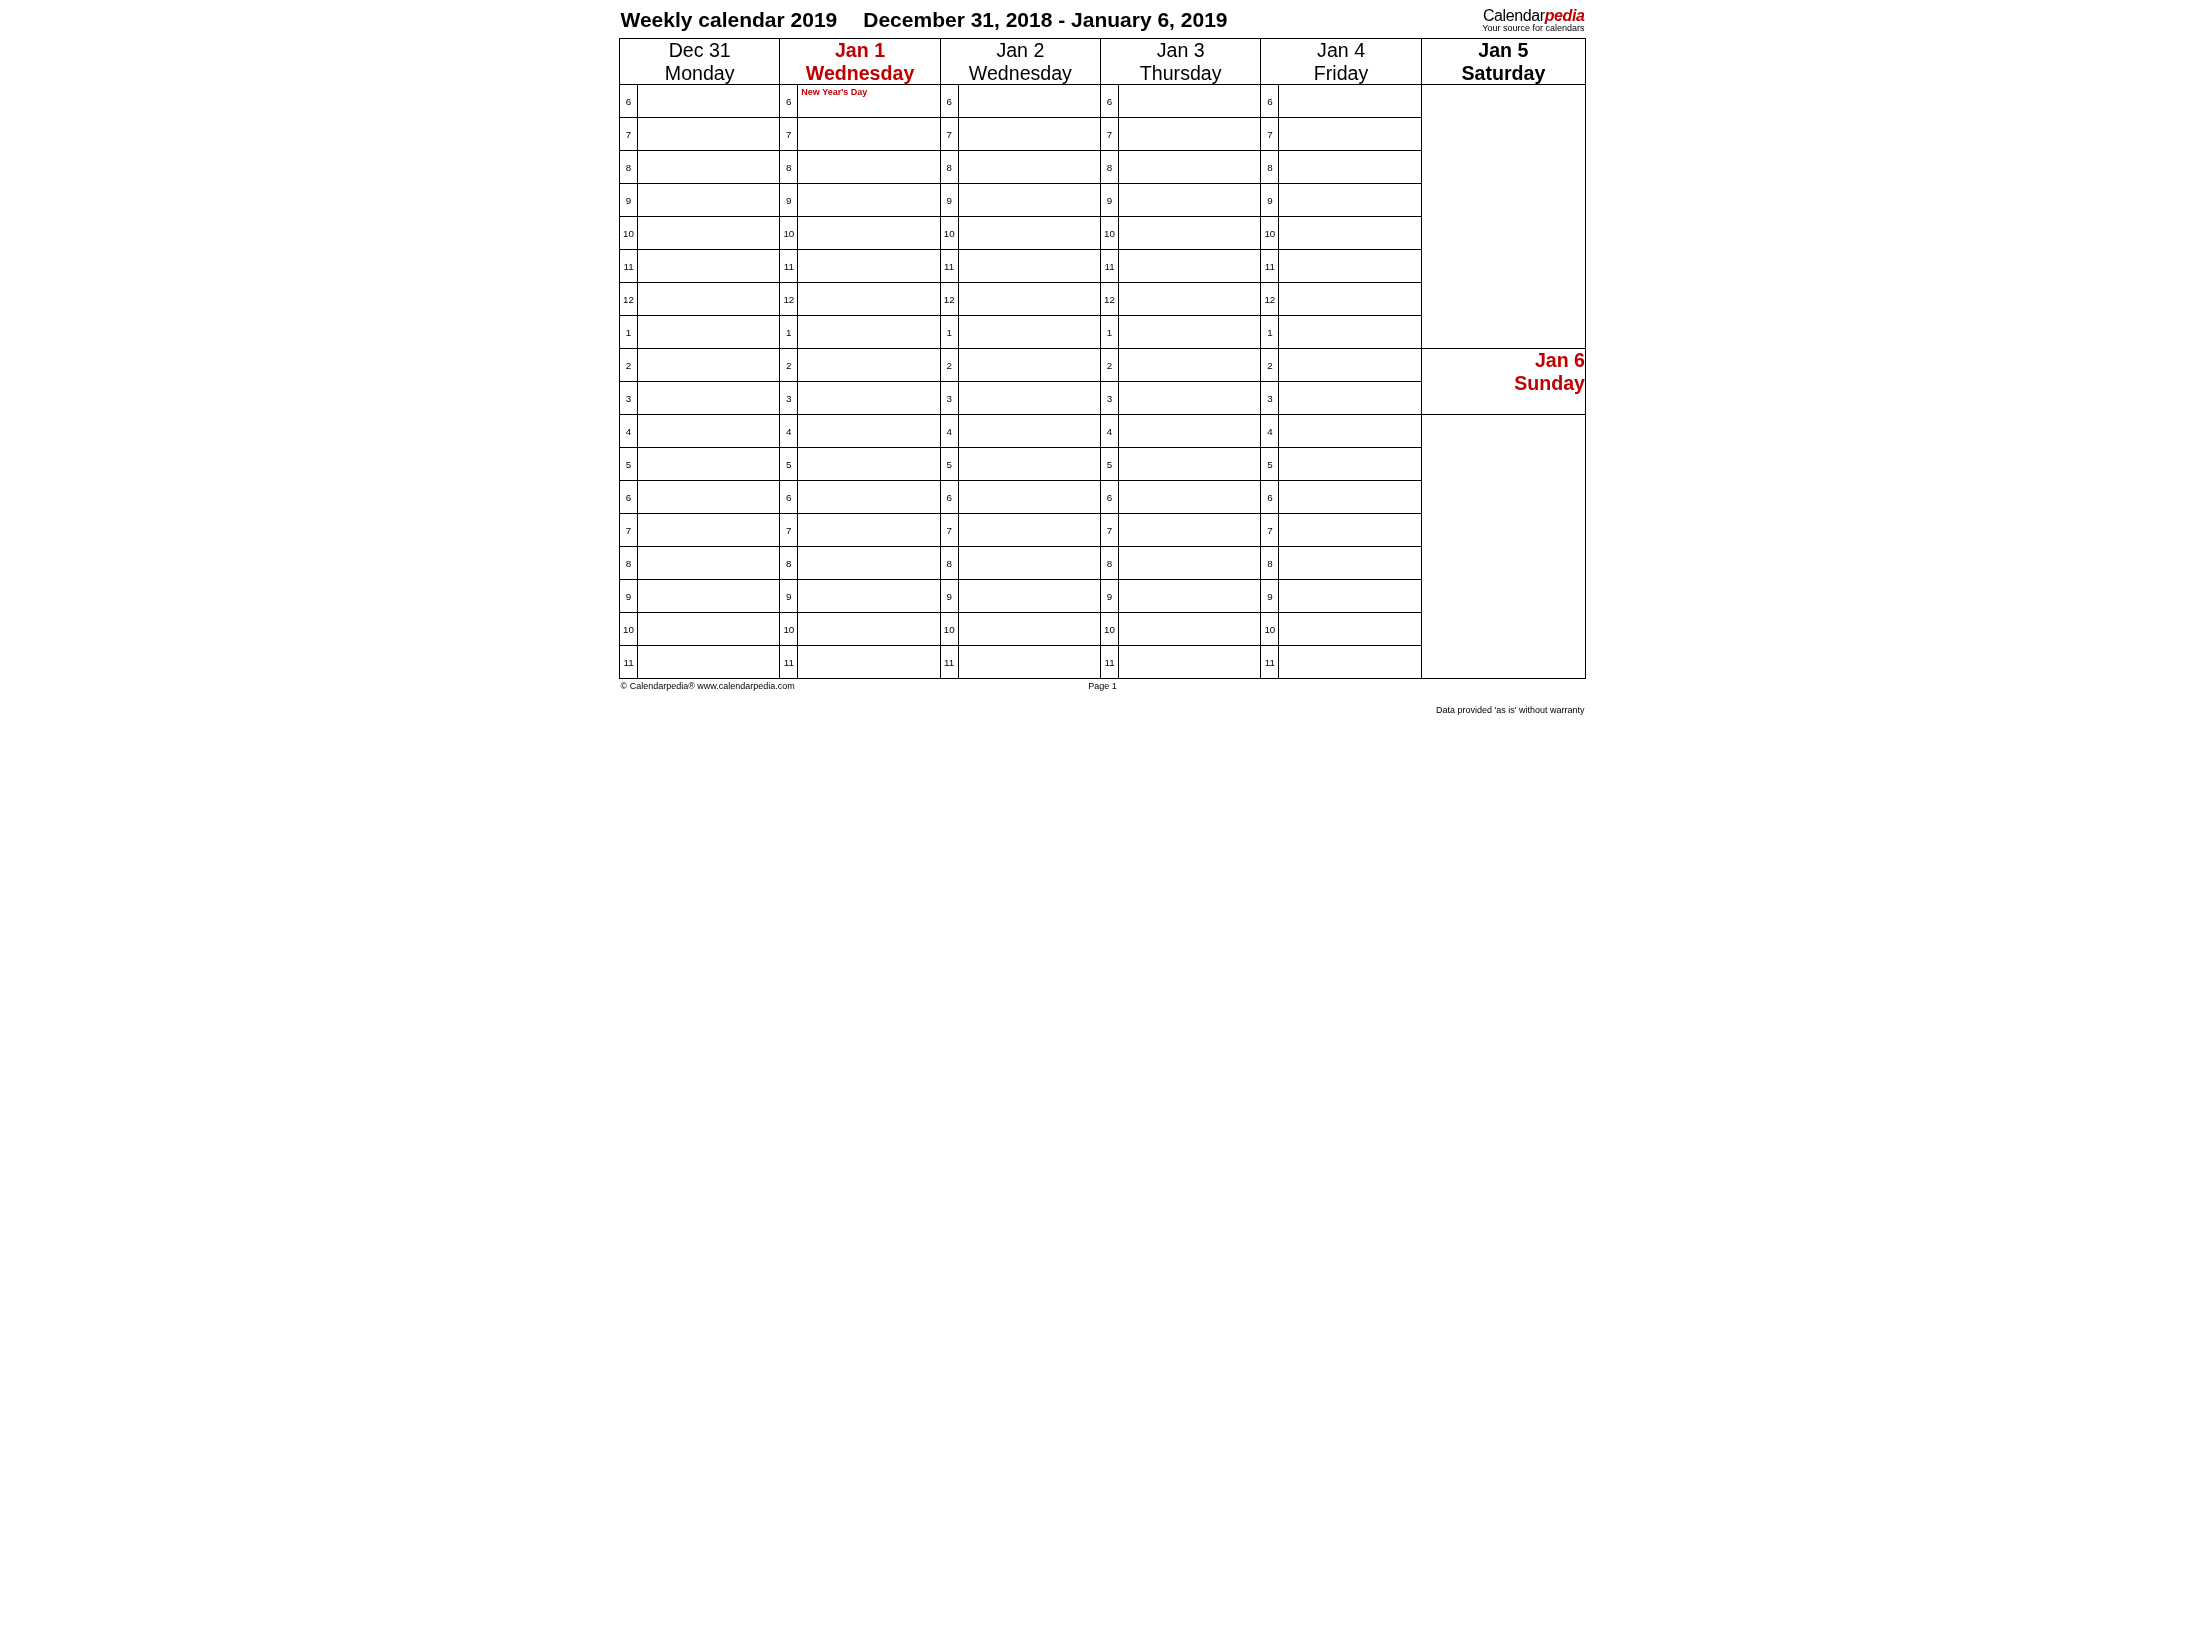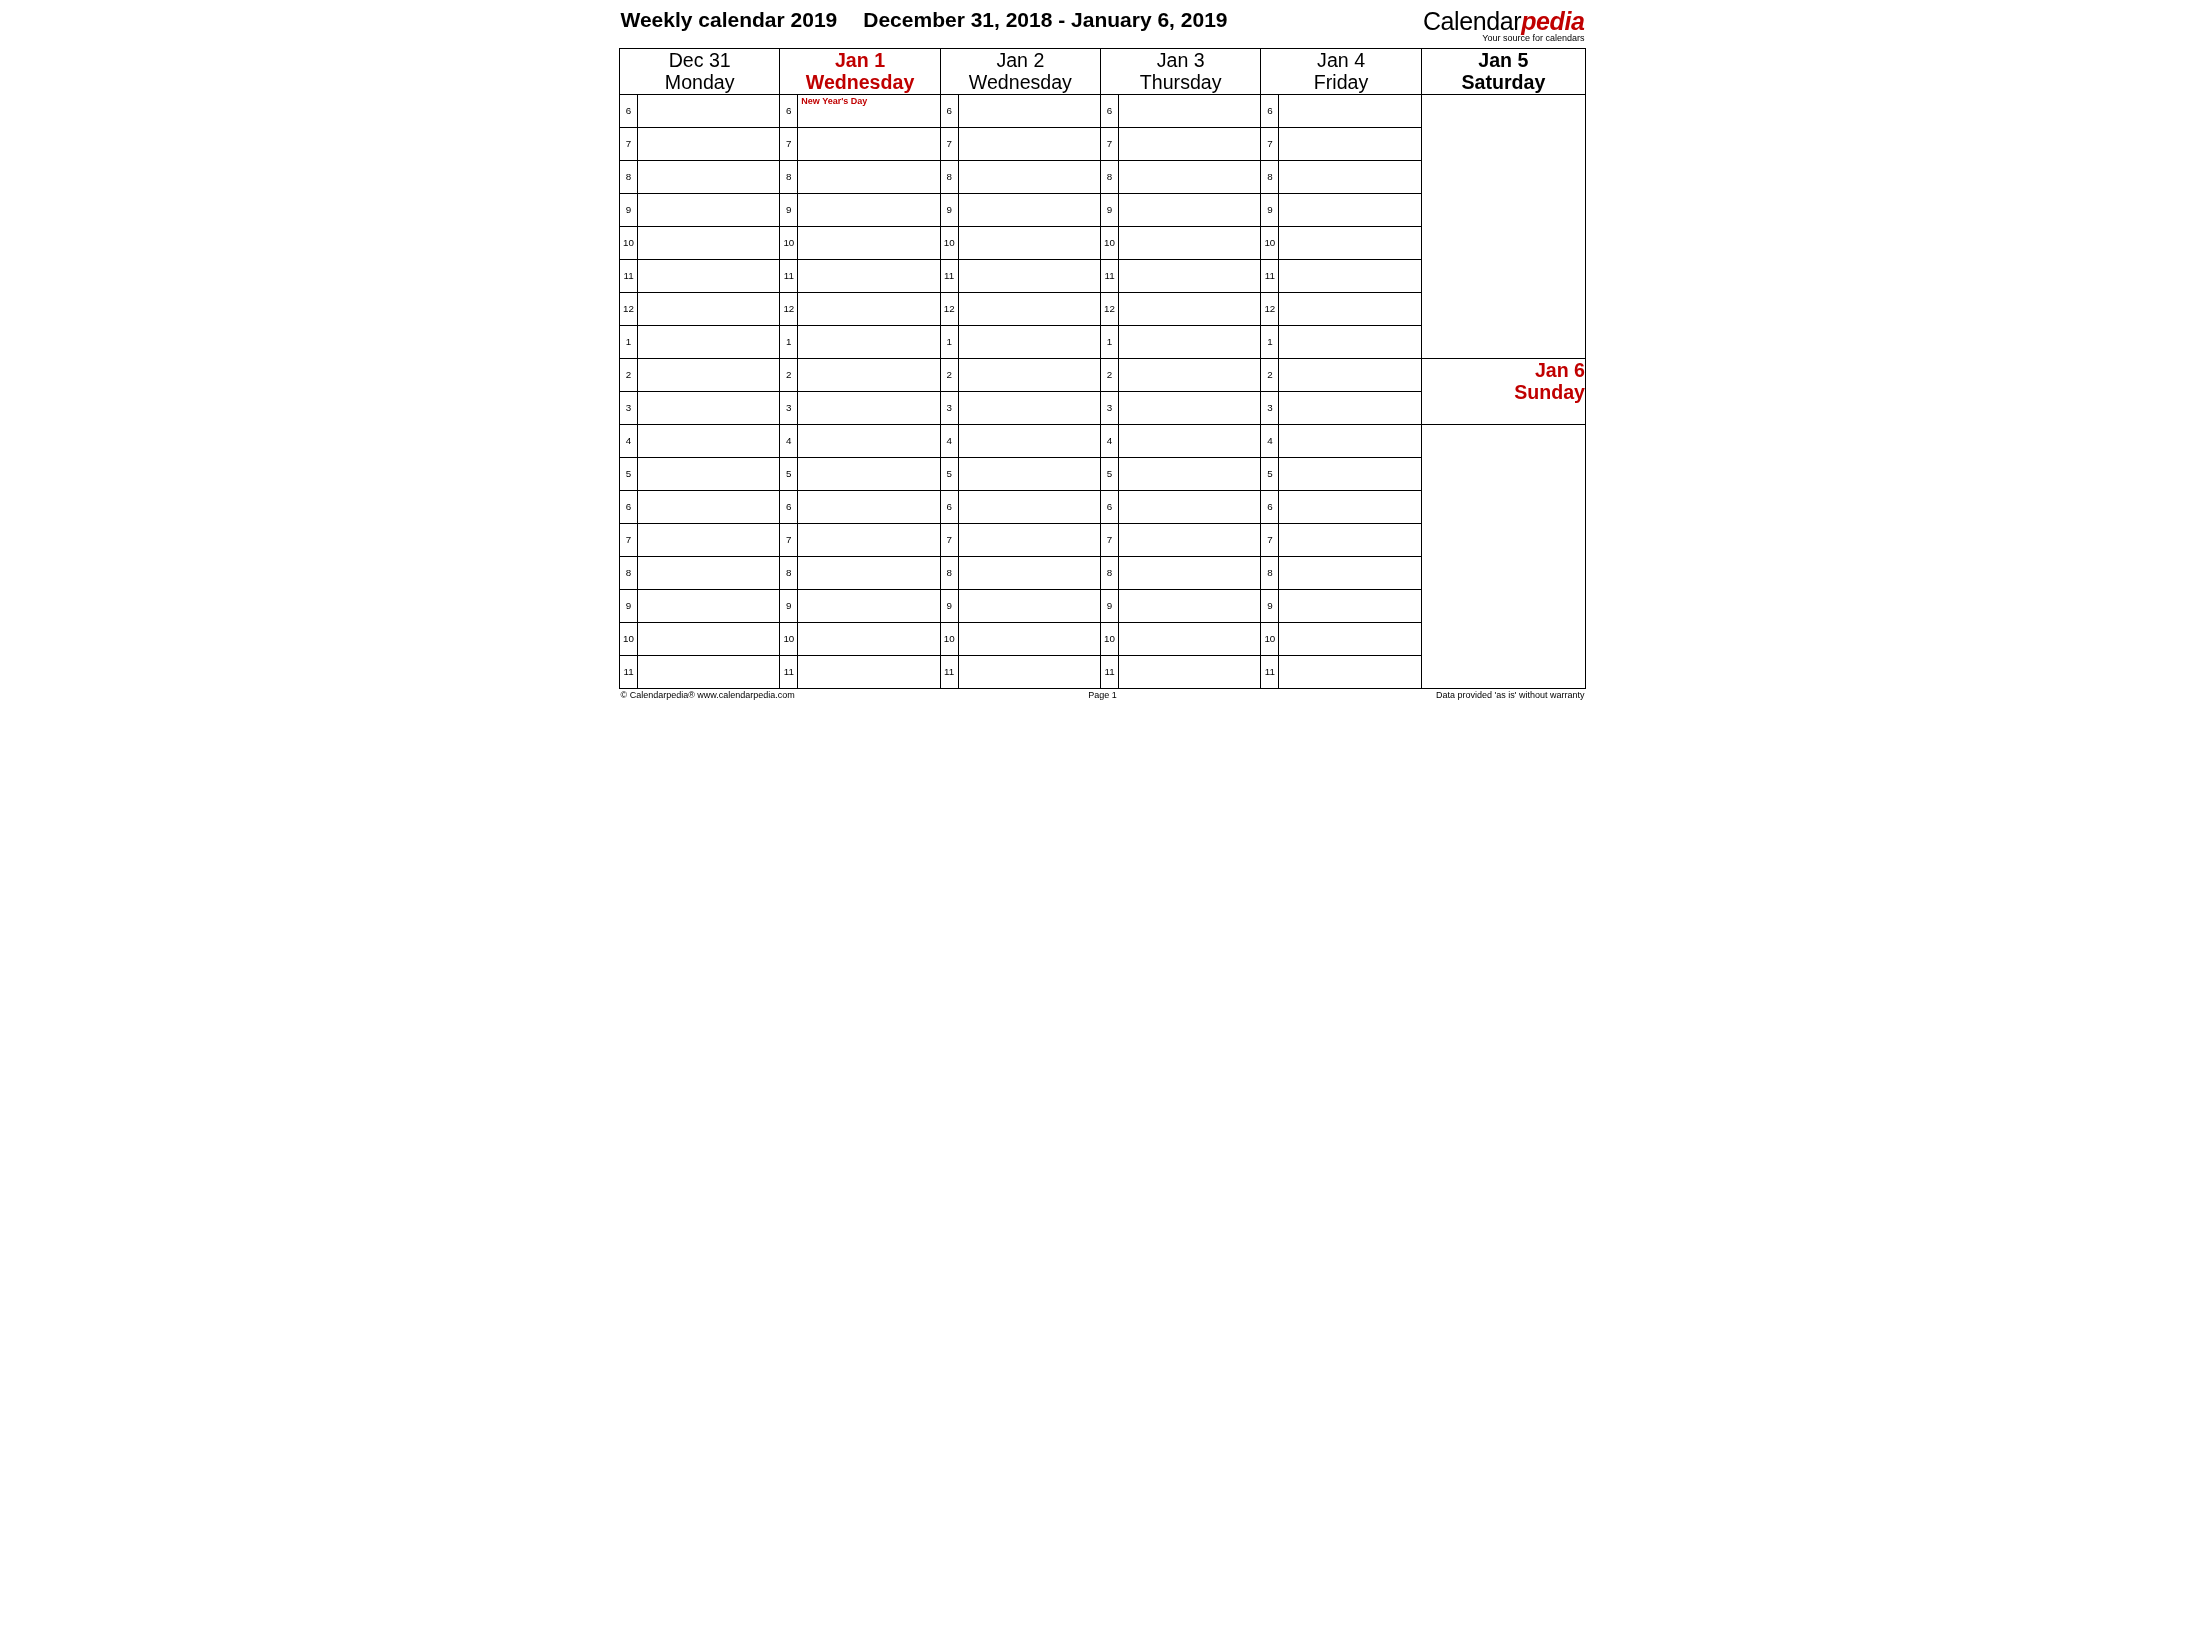--- a/index.html
+++ b/index.html
@@ -31,21 +31,21 @@
     font-weight: bold;
     flex: 1 1 auto;
     text-align: left;
   }
   .header-right {
     flex: 0 0 auto;
     text-align: right;
     line-height: 1.05;
   }
   .brand-main {
-    font-size: 25px;
+    font-size: 16px;
     font-weight: normal;
     letter-spacing: -0.4px;
   }
   .brand-main .b1 { color: #000; }
   .brand-main .b2 { color: #c00000; font-weight: bold; font-style: italic; }
   .brand-sub {
     font-size: 9px;
     color: #000;
   }
   table.cal {
@@ -108,21 +108,21 @@
   colgroup .hourcol { width: 18px; }
   colgroup .slotcol { width: auto; }
   colgroup .weekendcol { width: 17%; }
   .footer {
     display: flex;
     font-size: 9px;
     padding: 1.5px 1.5px 0 1.5px;
   }
   .footer .f-left { flex: 1; text-align: left; }
   .footer .f-center { flex: 1; text-align: center; }
-  .footer .f-right { flex: 1; text-align: right; }
+  .footer .f-right { flex: 1; text-align: right; margin-top: 24px; }
 </style>
 </head>
 <body>
 
 <div class="page">
 
   <div class="header">
     <div class="header-left">Weekly calendar 2019</div>
     <div class="header-center">December 31, 2018 - January 6, 2019</div>
     <div class="header-right">

